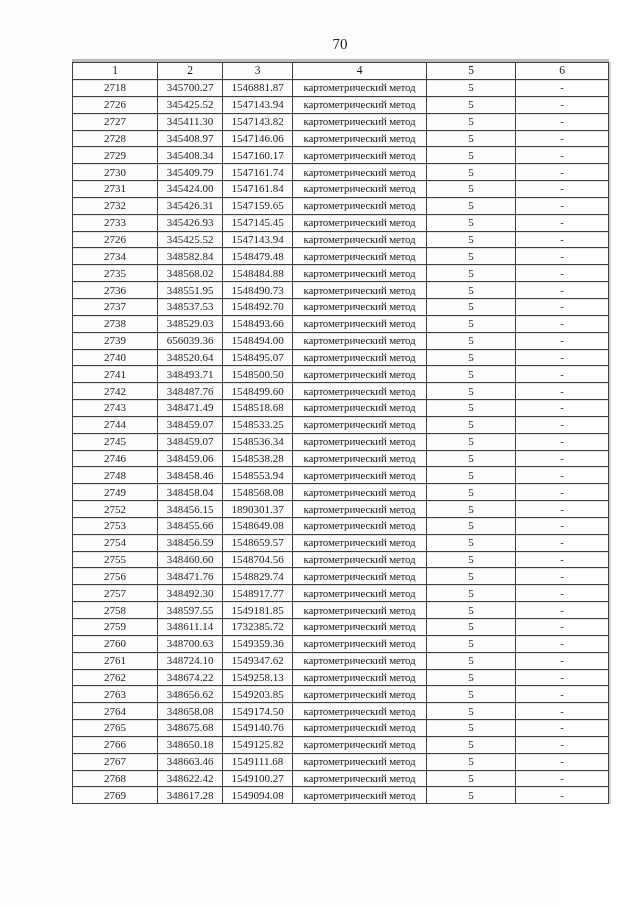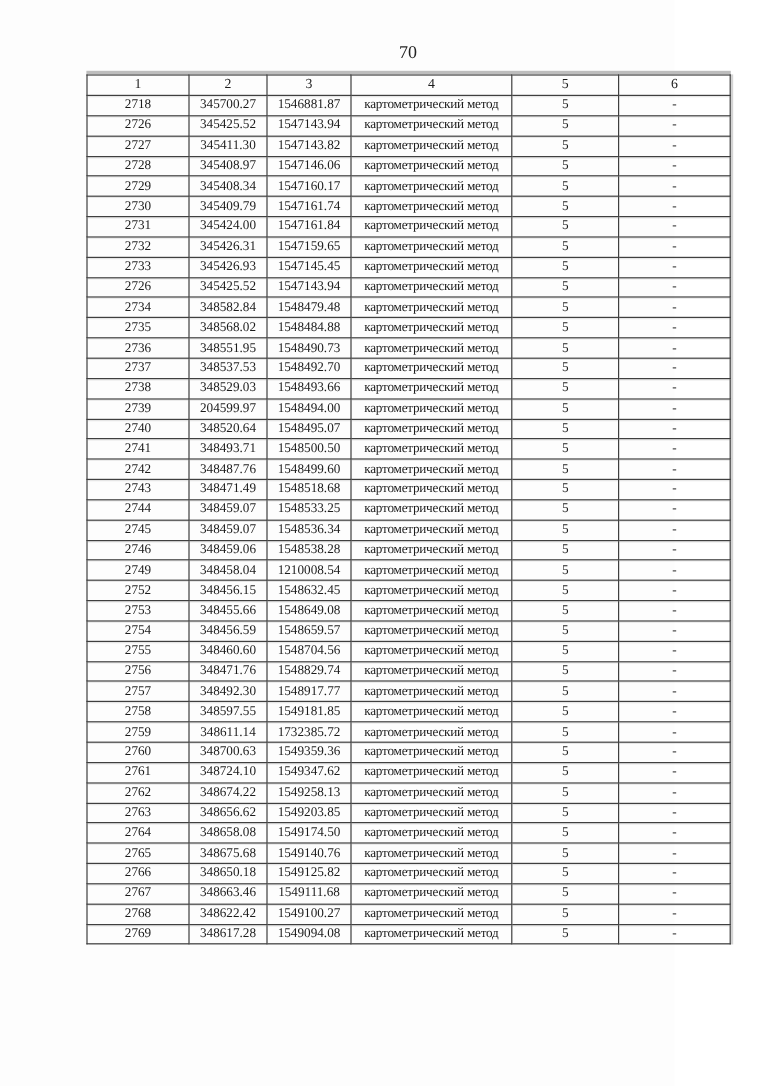--- a/index.html
+++ b/index.html
@@ -208,21 +208,21 @@
         <tr>
           <td>2738</td>
           <td>348529.03</td>
           <td>1548493.66</td>
           <td class="method">картометрический метод</td>
           <td>5</td>
           <td>-</td>
         </tr>
         <tr>
           <td>2739</td>
-          <td>204599.97</td>
+          <td>656039.36</td>
           <td>1548494.00</td>
           <td class="method">картометрический метод</td>
           <td>5</td>
           <td>-</td>
         </tr>
         <tr>
           <td>2740</td>
           <td>348520.64</td>
           <td>1548495.07</td>
           <td class="method">картометрический метод</td>
@@ -271,31 +271,39 @@
         </tr>
         <tr>
           <td>2746</td>
           <td>348459.06</td>
           <td>1548538.28</td>
           <td class="method">картометрический метод</td>
           <td>5</td>
           <td>-</td>
         </tr>
         <tr>
+          <td>2748</td>
+          <td>348458.46</td>
+          <td>1548553.94</td>
+          <td class="method">картометрический метод</td>
+          <td>5</td>
+          <td>-</td>
+        </tr>
+        <tr>
           <td>2749</td>
           <td>348458.04</td>
-          <td>1210008.54</td>
+          <td>1548568.08</td>
           <td class="method">картометрический метод</td>
           <td>5</td>
           <td>-</td>
         </tr>
         <tr>
           <td>2752</td>
           <td>348456.15</td>
-          <td>1548632.45</td>
+          <td>1890301.37</td>
           <td class="method">картометрический метод</td>
           <td>5</td>
           <td>-</td>
         </tr>
         <tr>
           <td>2753</td>
           <td>348455.66</td>
           <td>1548649.08</td>
           <td class="method">картометрический метод</td>
           <td>5</td>

